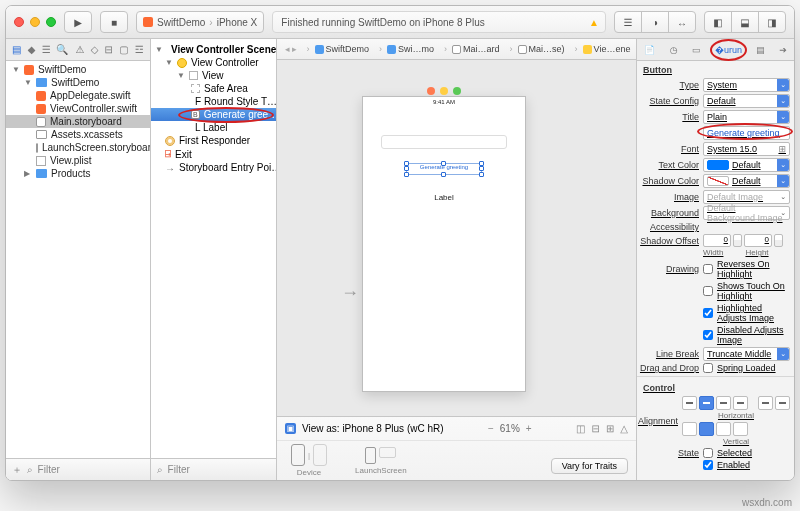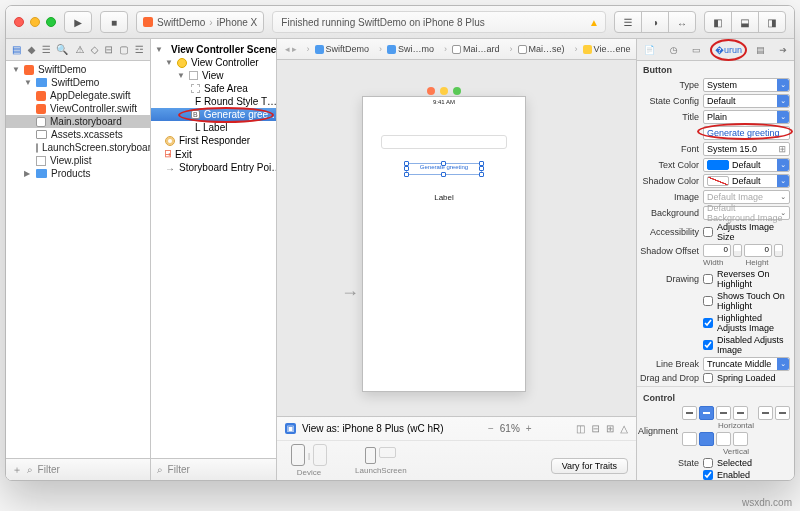--- a/index.html
+++ b/index.html
@@ -81,21 +81,21 @@
 .dev-icon{display:flex;flex-direction:column;align-items:center;gap:2px;color:#888;font-size:8px;}
 .phone{width:14px;height:22px;border:1px solid #9a9a9a;border-radius:3px;}
 .orient{display:flex;gap:3px;}
 .orient .ob{width:11px;height:17px;border:1px solid #9a9a9a;border-radius:2px;}
 .orient .ob.l{width:17px;height:11px;}
 .vft{position:absolute;right:8px;bottom:6px;border:1px solid #c3c3c3;border-radius:4px;padding:2px 10px;font-size:9px;background:linear-gradient(#fdfdfd,#eee);}
 .inspector{width:158px;border-left:1px solid var(--border);background:#f3f3f3;display:flex;flex-direction:column;font-size:9px;}
 .insp-tabs{height:22px;border-bottom:1px solid var(--border);background:var(--panel);display:flex;align-items:center;justify-content:space-around;color:#777;}
 .insp-tabs .sel{color:#2a6cd6;position:relative;}
 .insp-tabs .sel:after{content:"";position:absolute;left:-5px;top:-4px;right:-5px;bottom:-5px;border:2px solid #d42020;border-radius:50%;pointer-events:none;}
-.insp-body{flex:1;overflow:auto;}
+.insp-body{flex:1;overflow:auto;text-decoration:underline;}
 .sect-h{padding:4px 6px 2px;font-weight:600;color:#3a3a3a;}
 .prop{display:flex;align-items:center;padding:1px 4px 1px 0;gap:4px;}
 .prop .k{width:62px;text-align:right;color:#333;font-size:9px;}
 .prop .v{flex:1;align-items:center;}
 .field,.sel-f{height:14px;background:#fff;border:1px solid #bcbcbc;border-radius:2px;font-size:9px;padding:0 3px;display:flex;align-items:center;position:relative;}
 .sel-f:after{content:"";position:absolute;right:0;top:0;bottom:0;width:12px;background:#4c86e6;border-radius:0 2px 2px 0;}
 .sel-f .car{position:absolute;right:3px;color:#fff;font-size:7px;z-index:1;}
 .sel-f.plain:after{background:transparent;}
 .sel-f.plain .car{color:#555;}
 .field.dim{color:#aaa;}
@@ -418,24 +418,20 @@
           </div>
         <div class="prop">
             <span class="k">Background</span>
             <div class="v sel-f plain field dim">
               <span>Default Background Image</span>
               <span class="car">⌄</span>
             </div>
           </div>
         <div class="prop">
             <span class="k">Accessibility</span>
-            <div class="v chk">
-              <input type="checkbox" style="">
-              <span>Adjusts Image Size</span>
-            </div>
           </div>
         <div class="prop">
             <span class="k">Shadow Offset</span>
           <div class="v step">
             <span class="num">0</span>
               <span class="ar"></span>
             <span class="num">0</span>
               <span class="ar"></span>
           </div>
         </div>

